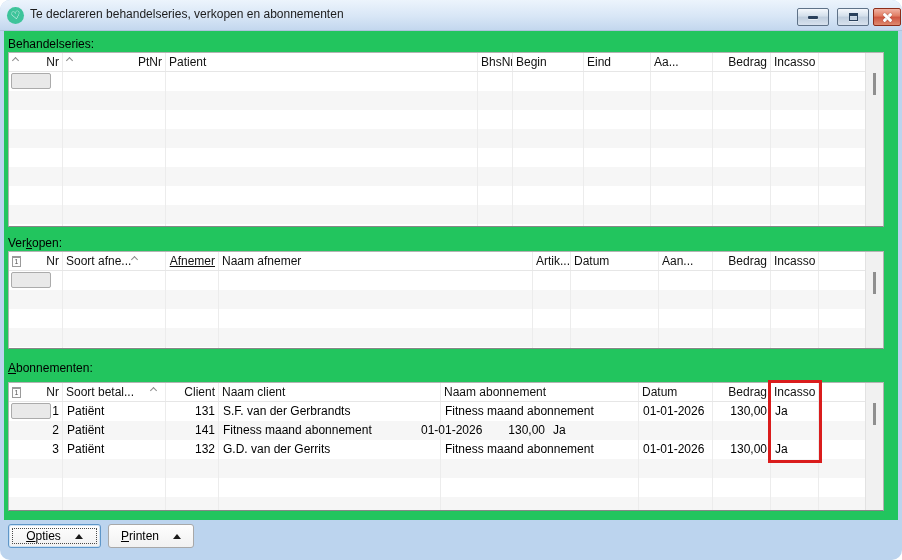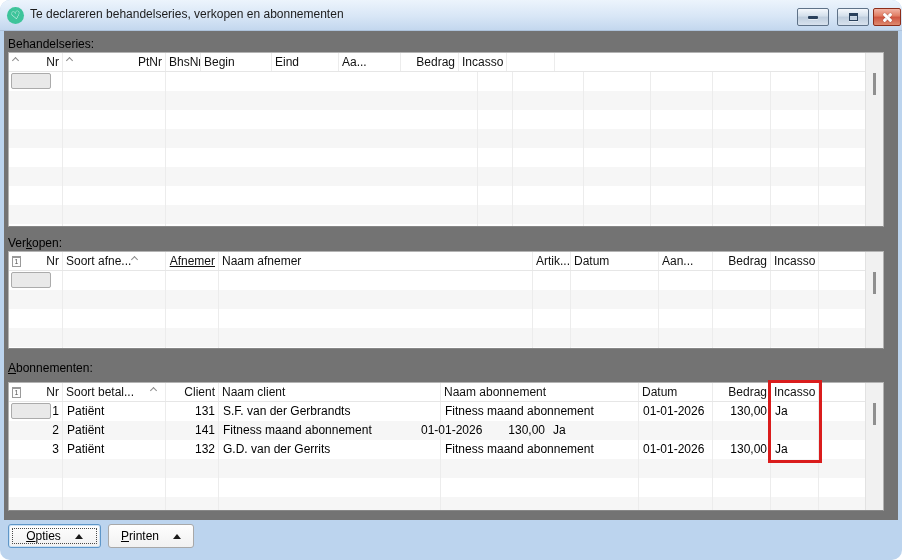--- a/index.html
+++ b/index.html
@@ -21,21 +21,21 @@
   #btn-close{left:873px;width:28px;border-color:#8d2d1a;
              background:linear-gradient(#f1b3a4,#e07b61 45%,#cf5440 50%,#de8a6f);}
   .icon-min{width:10px;height:3px;background:#2a415c;border-radius:1px;box-shadow:0 1px 0 rgba(255,255,255,.55);}
   .icon-max{width:9px;height:8px;border:1px solid #2a415c;border-top-width:3px;box-shadow:0 1px 0 rgba(255,255,255,.5);}
   .icon-close{position:relative;width:11px;height:11px;}
   .icon-close::before,.icon-close::after{content:"";position:absolute;left:4px;top:0;width:3px;height:11px;
              background:#fff;border-radius:1px;box-shadow:0 0 1px rgba(90,10,0,.6);}
   .icon-close::before{transform:rotate(45deg);}
   .icon-close::after{transform:rotate(-45deg);}
   
-  #client{position:absolute;left:4px;top:31px;width:894px;height:489px;background:#737373;}
+  #client{position:absolute;left:4px;top:31px;width:894px;height:489px;background:#22c55e;}
   .section-label{position:absolute;left:4px;height:15px;line-height:15px;color:#000;}
   #label-0{top:6px;} #label-1{top:205px;} #label-2{top:330px;}
   .accel{text-decoration:underline;}
   
   .grid{position:absolute;left:4px;width:876px;background:#fff;border:1px solid #b3b3b3;
         border-bottom-color:#878787;overflow:hidden;}
   #grid-0{top:21px;height:175px;}
   #grid-1{top:220px;height:98px;}
   #grid-2{top:351px;height:129px;}
   .grid-inner{position:absolute;left:0;top:0;right:18px;bottom:0;overflow:hidden;}
@@ -101,20 +101,23 @@
       <div class="grid-inner">
         <div class="ghead">
             <div class="hcell ar" style="width: 54px;">
               <span class="sg sg-caret"></span>
               <span class="hlabel">Nr</span>
             </div>
             <div class="hcell ar" style="width: 103px;">
               <span class="sg sg-caret"></span>
               <span class="hlabel">PtNr</span>
             </div>
+            <div class="hcell al" style="width: 312px;">
+              <span class="hlabel">Patient</span>
+            </div>
             <div class="hcell ar" style="width: 35px;">
               <span class="hlabel">BhsNr</span>
             </div>
             <div class="hcell al" style="width: 71px;">
               <span class="hlabel">Begin</span>
             </div>
             <div class="hcell al" style="width: 67px;">
               <span class="hlabel">Eind</span>
             </div>
             <div class="hcell al" style="width: 62px;">

